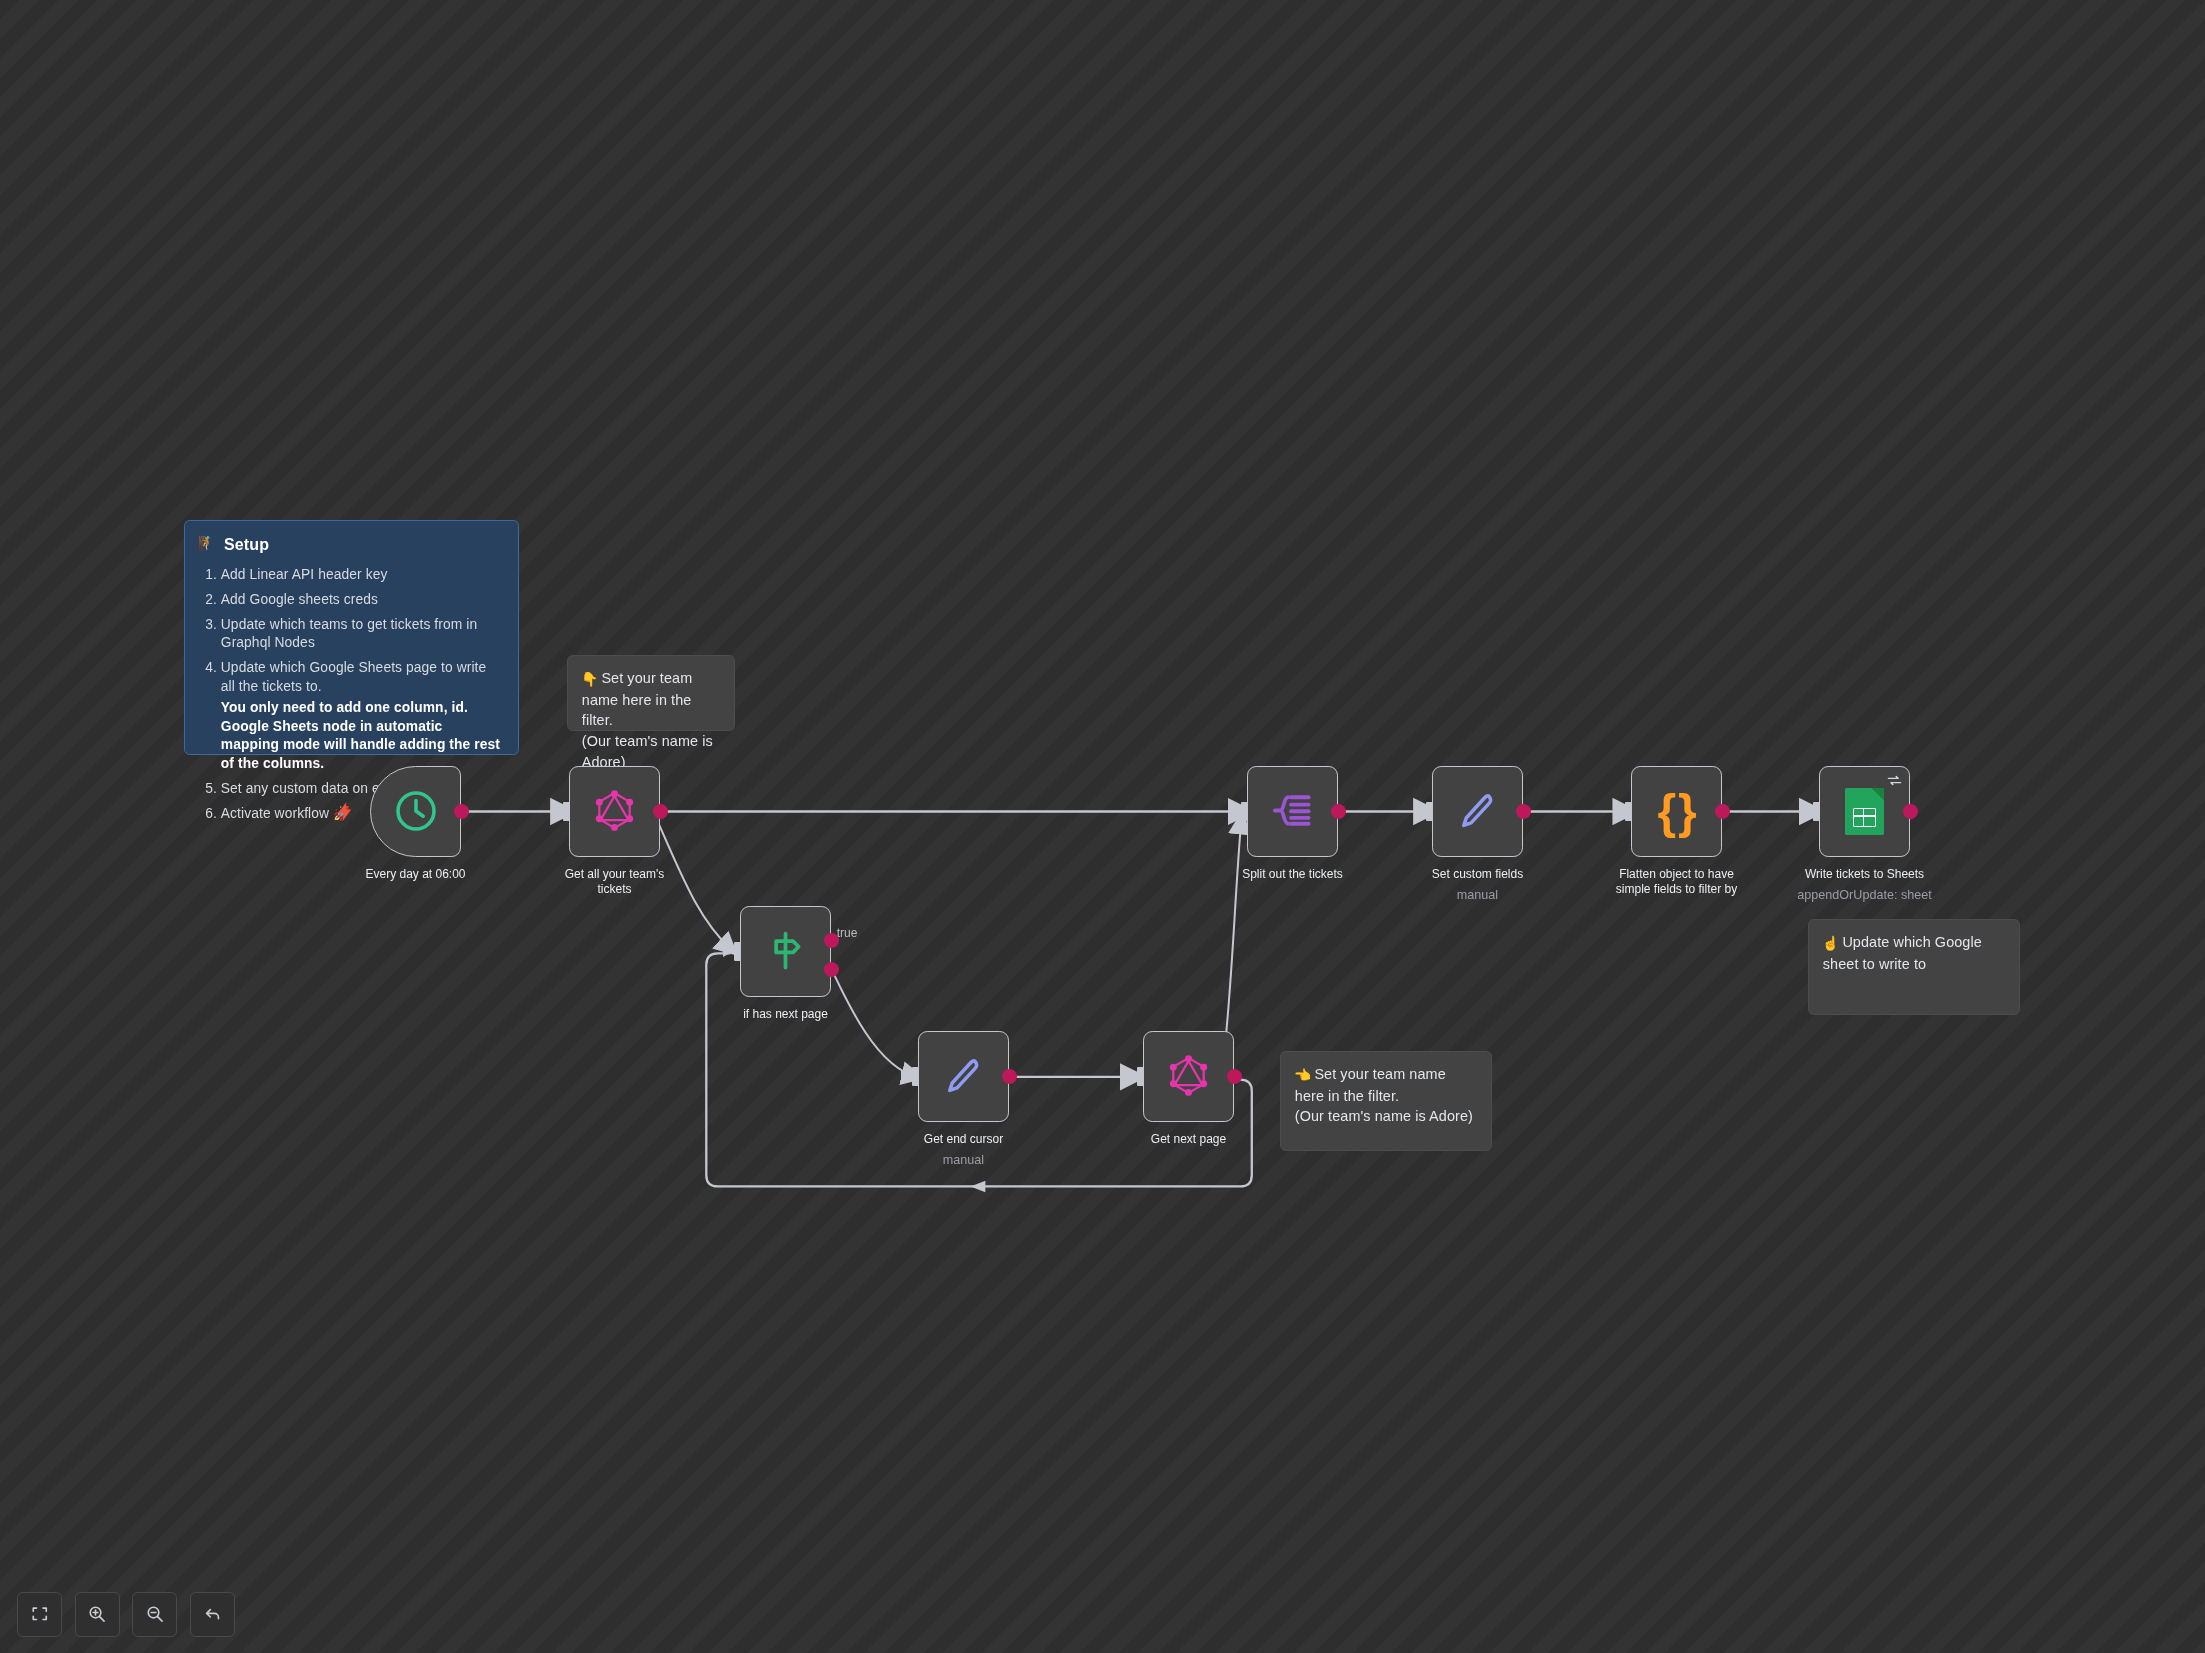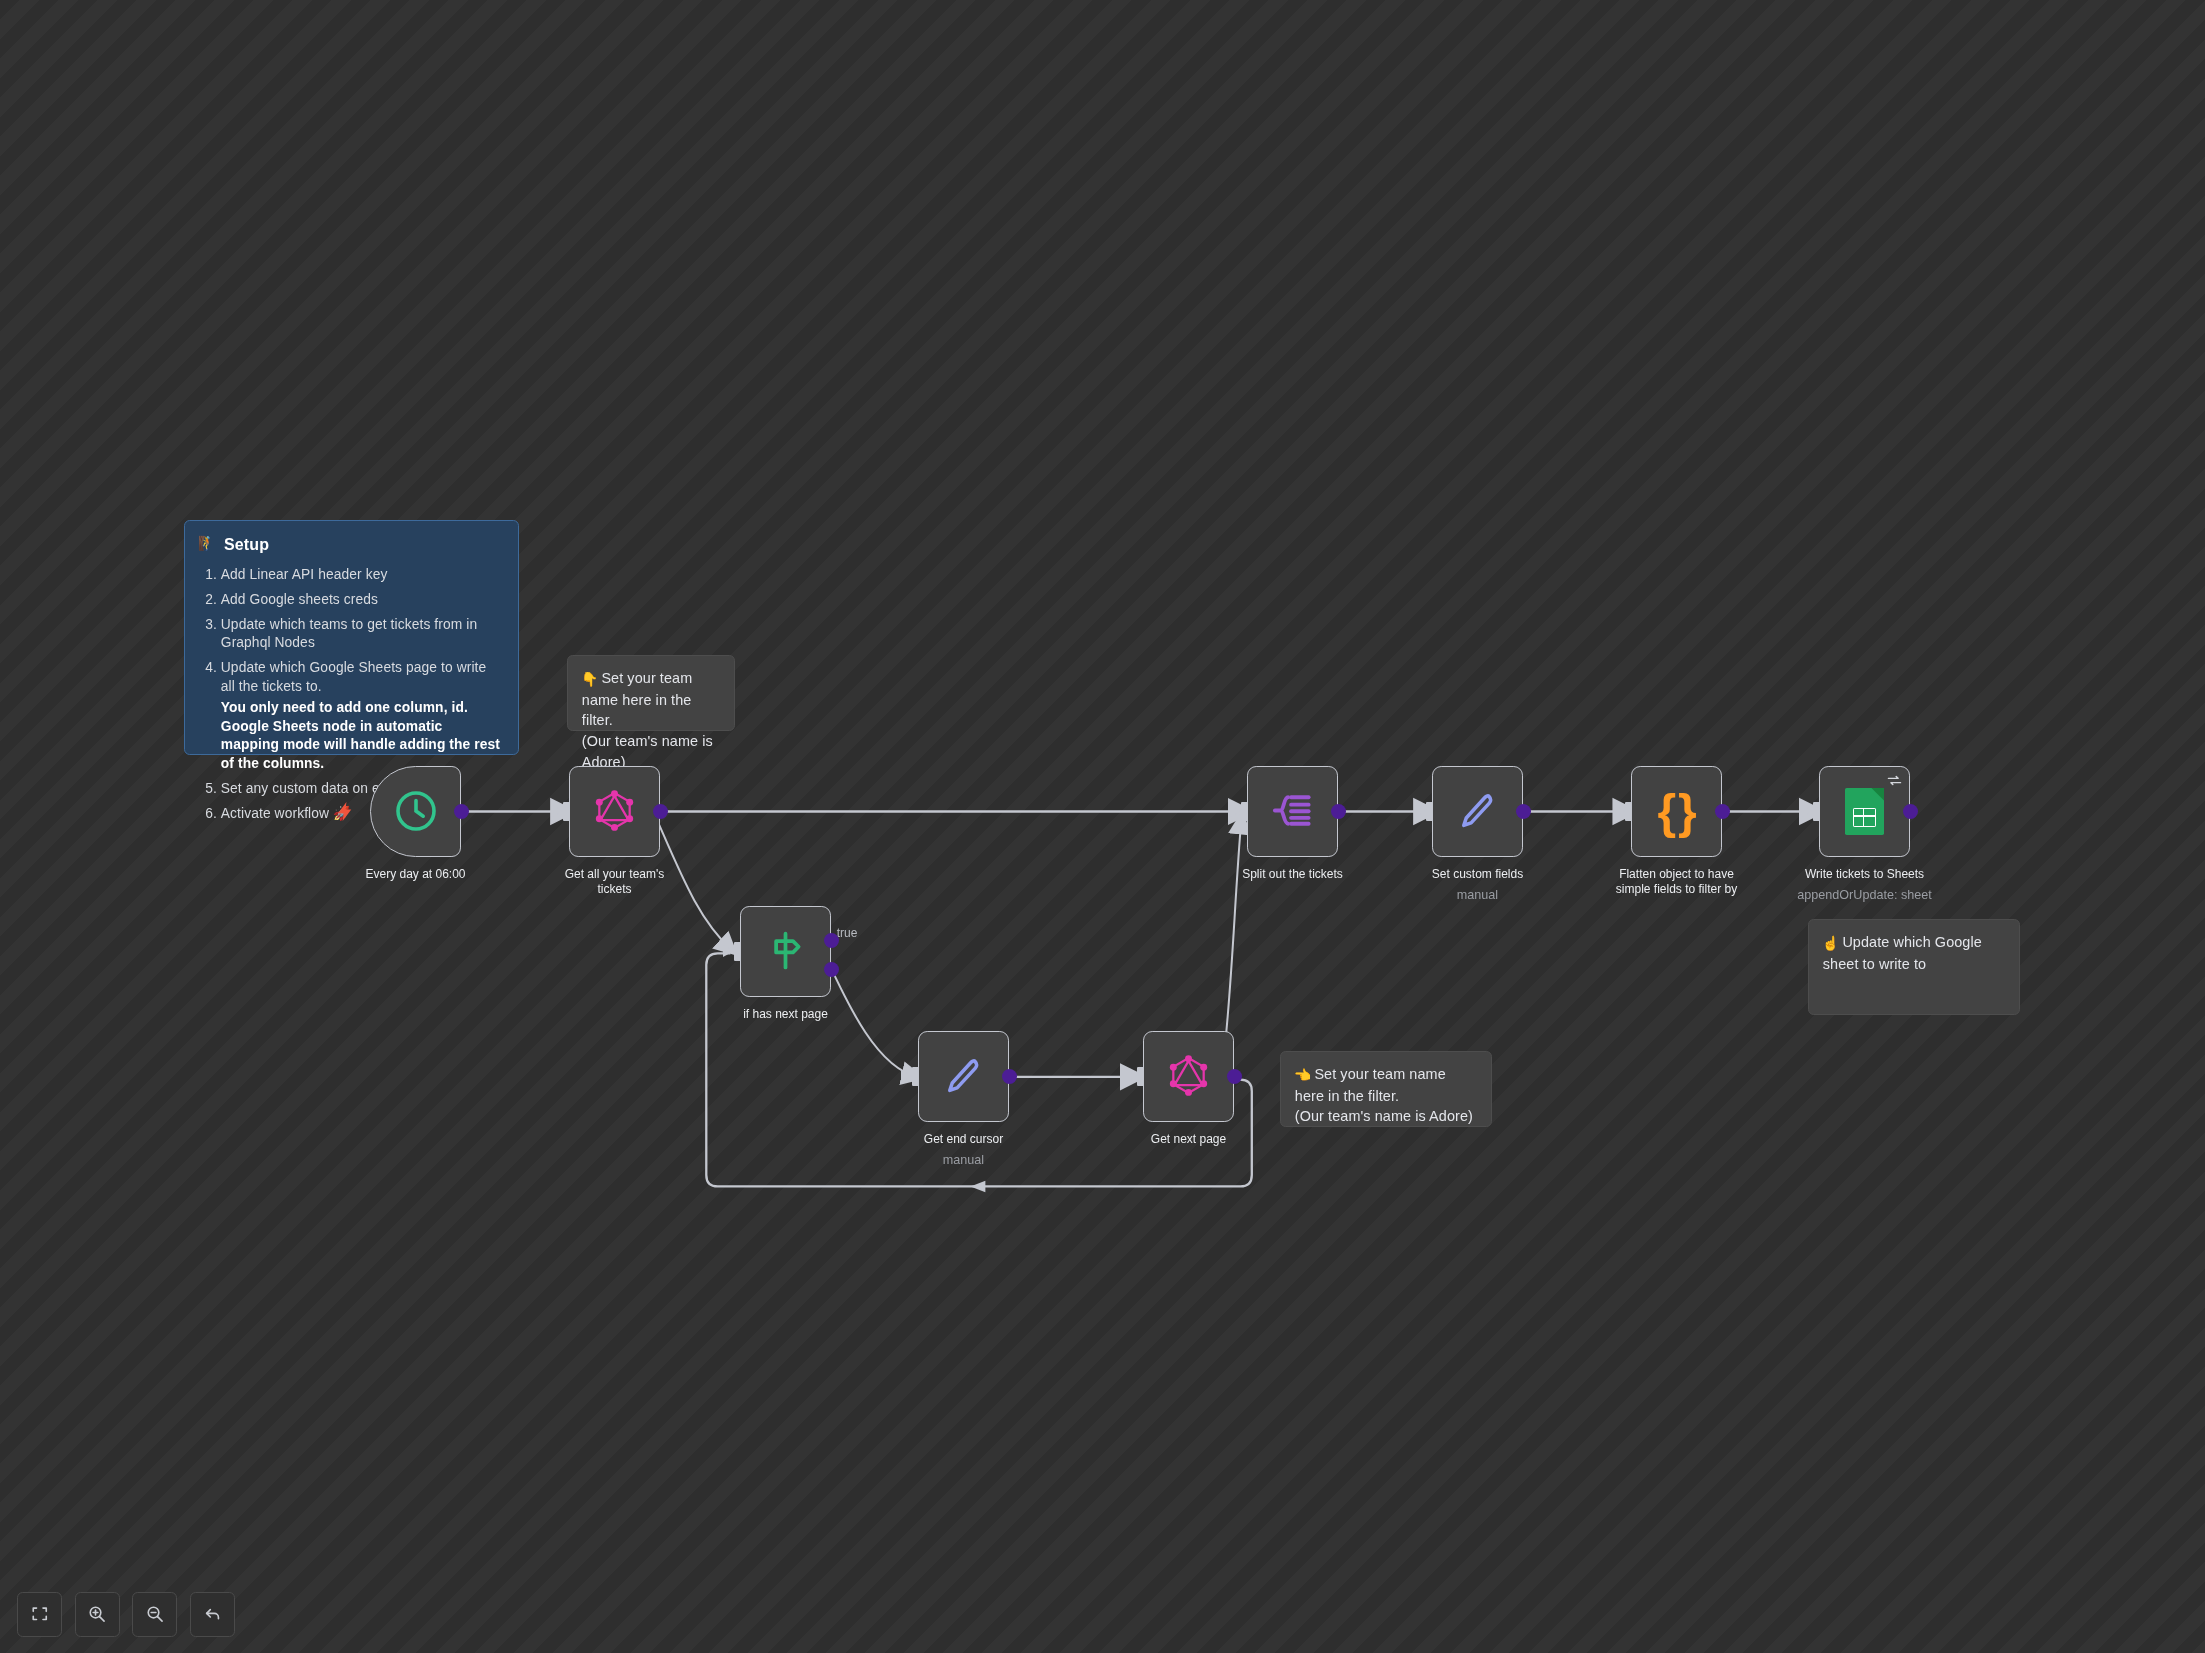--- a/index.html
+++ b/index.html
@@ -120,21 +120,21 @@
     text-align: center;
     color: #9a9da3;
     font-size: 12.6px;
   }
 
   
   .port-out {
     position: absolute;
     width: 15px; height: 15px;
     border-radius: 50%;
-    background: #4c1d95;
+    background: #be185d;
     right: -9.2px;
     top: 50%;
     margin-top: -7.5px;
   }
   .port-out.p-true { top: 26.4px; margin-top: 0; }
   .port-out.p-false { top: 55px; margin-top: 0; }
   .port-in {
     position: absolute;
     left: -6.9px;
     top: 50%;
@@ -302,21 +302,21 @@
     </div>
   </div>
 
 
   <div class="sticky sticky-grey" style="left:1808px; top:919px; width:212px; height:96px;">
     <div>
       <span class="note-emoji">☝️</span><span>Update which Google sheet to write to</span>
     </div>
   </div>
 
-  <div class="sticky sticky-grey" style="left:1280px; top:1051px; width:212px; height:76px;">
+  <div class="sticky sticky-grey" style="left:1280px; top:1051px; width:212px; height:100px;">
     <div>
       <span class="note-emoji">👈</span><span>Set your team name here in the filter.</span>
       <span class="sticky-body-line">(Our team's name is Adore)</span>
     </div>
   </div>
 
   <div class="node" style="left:370px; top:766px;">
     <div class="node-box trigger">
       <span class="trigger-bolt">
         <svg width="23" height="23" viewBox="0 0 24 24">

